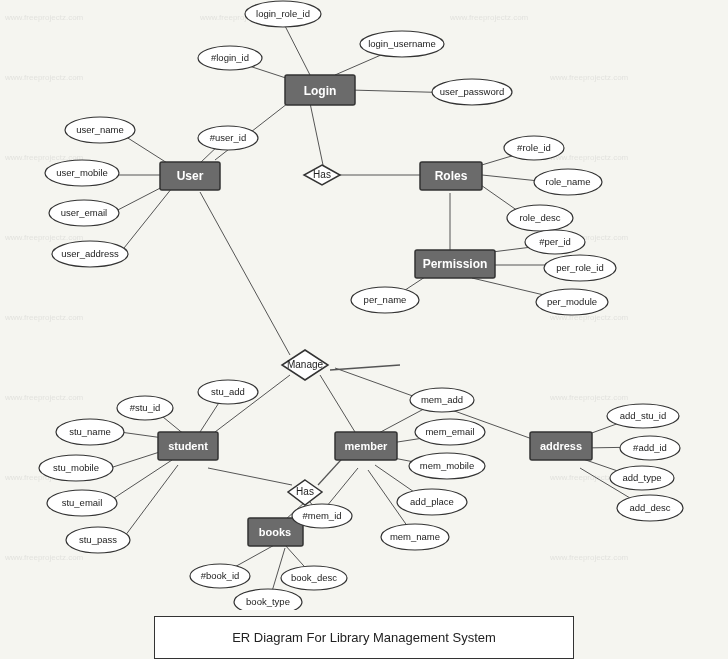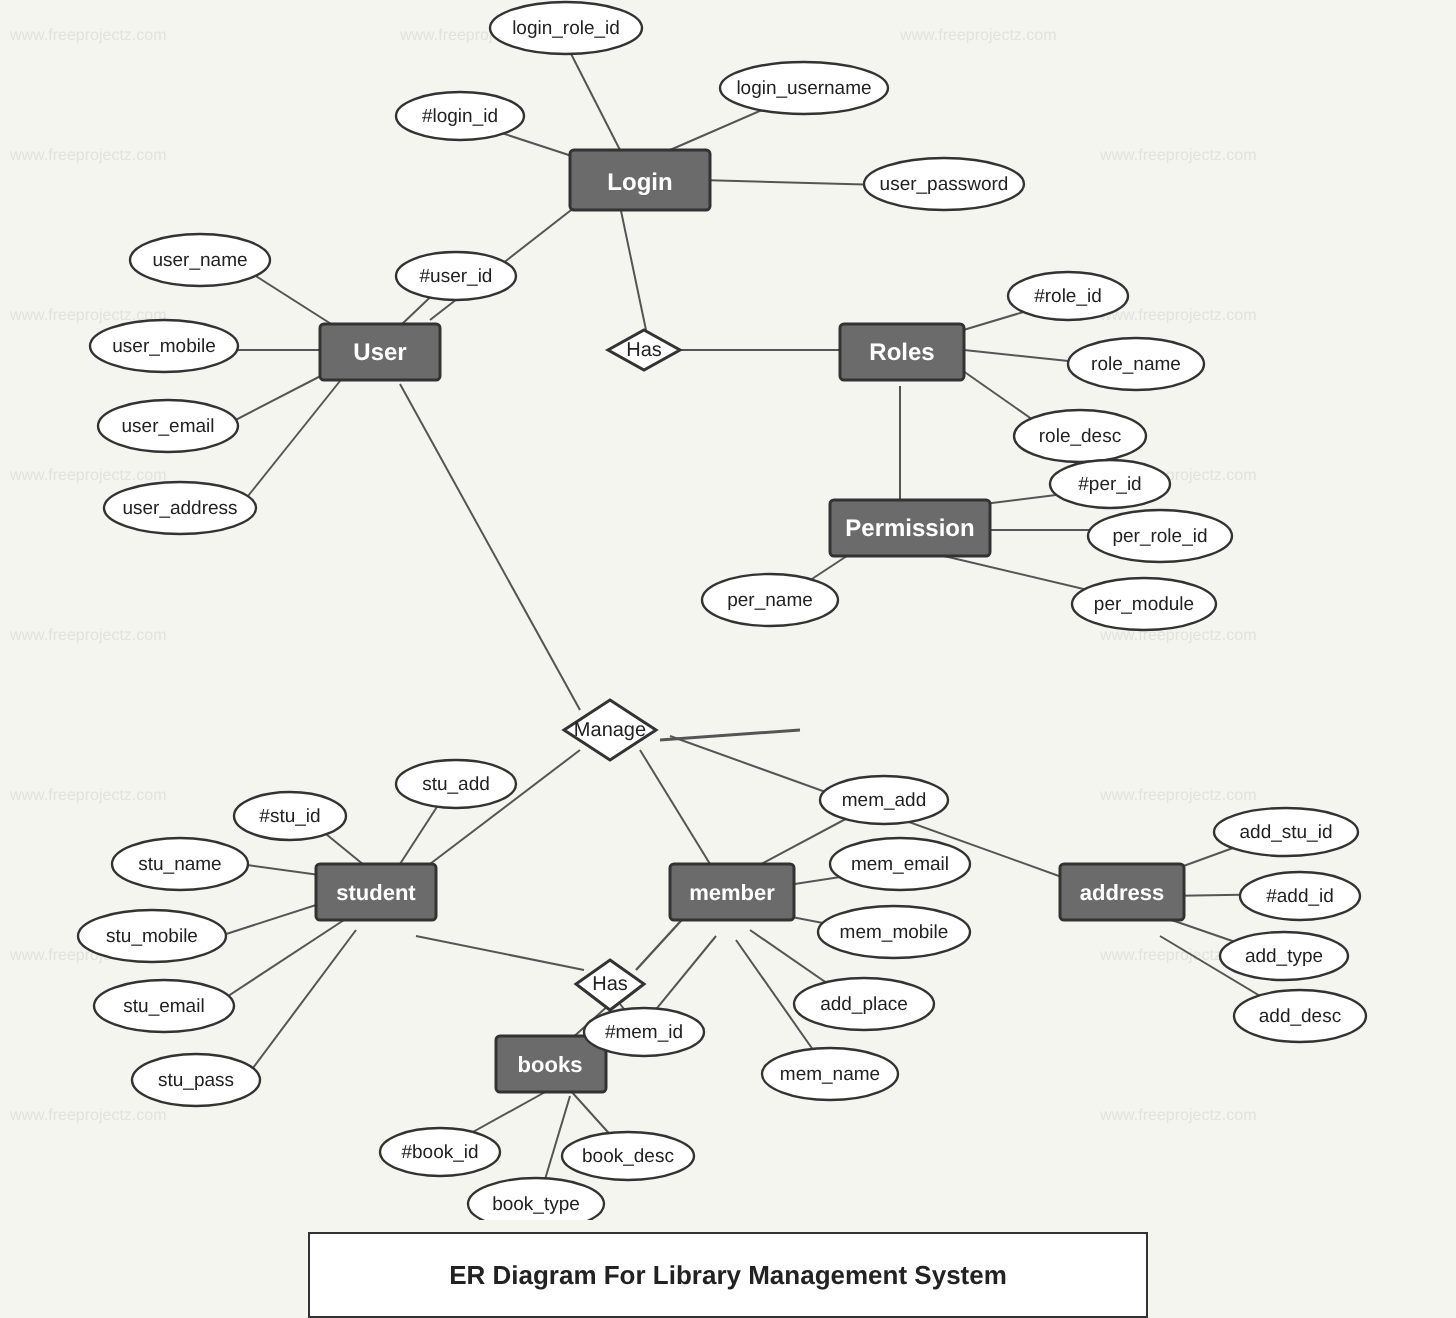--- a/index.html
+++ b/index.html
@@ -24,21 +24,21 @@
       left: 50%;
       transform: translateX(-50%);
       width: 420px;
       height: 43px;
       border: 1.5px solid #333;
       background: #fff;
       display: flex;
       align-items: center;
       justify-content: center;
       font-size: 13px;
-      font-weight: bold;
+      font-weight: normal;
       color: #222;
       z-index: 10;
     }
   </style>
 </head>
 <body>
 
 <svg id="diagram" xmlns="http://www.w3.org/2000/svg">
 
   <text x="5" y="20" font-size="8" fill="rgba(150,150,150,0.2)" font-family="Arial">www.freeprojectz.com</text>

